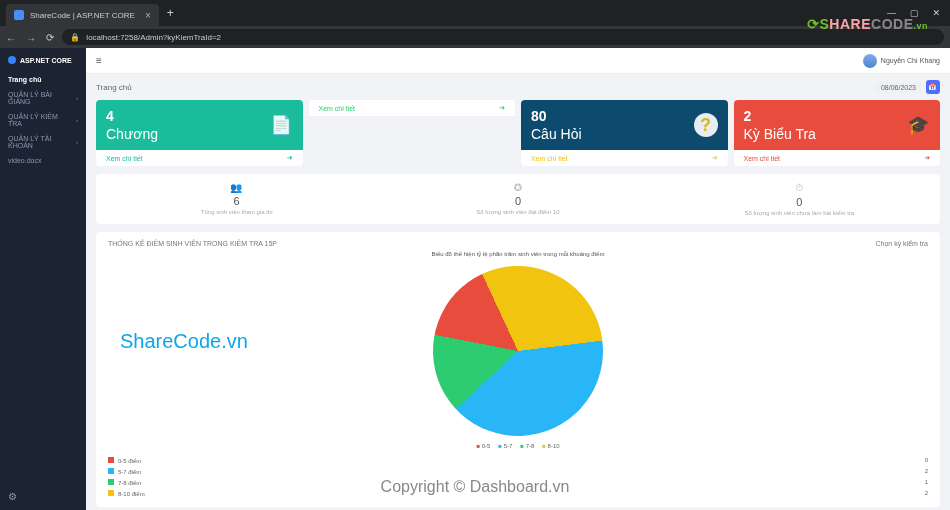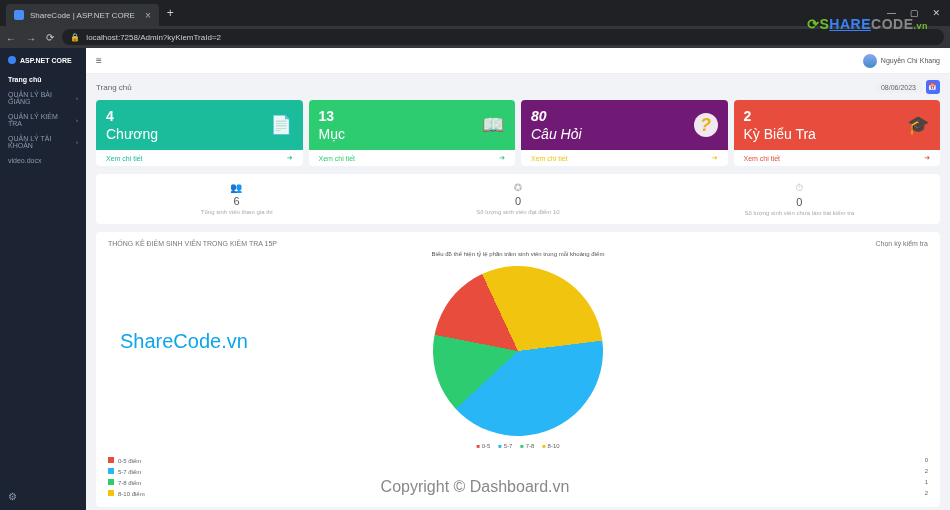--- a/index.html
+++ b/index.html
@@ -13,21 +13,21 @@
 .newtab { color:#ccc; font-size:12px; padding:0 8px; }
 .win-controls { margin-left:auto; display:flex; gap:14px; padding-right:10px; color:#ccc; font-size:9px; }
 .addr-bar { background:#35363a; height:22px; display:flex; align-items:center; padding:0 6px; gap:8px; }
 .nav-arrows { display:flex; gap:10px; color:#ccc; font-size:10px; }
 .url-box { flex:1; background:#202124; border-radius:10px; height:16px; display:flex; align-items:center; padding:0 8px; font-size:8px; color:#ccc; gap:6px; }
 .lock-ico { font-size:8px; }
 
 
 .sharecode-logo { position:absolute; top:16px; right:22px; font-size:14px; font-weight:bold; letter-spacing:0.5px; z-index:50; }
 .sharecode-logo .g { color:#6fbf2b; }
-.sharecode-logo .o { color:#3b82f6;text-decoration:underline; }
+.sharecode-logo .o { color:#fca5a5; }
 .sharecode-logo .rest { color:#888; }
 
 
 .app { display:flex; height:462px; background:#f4f6f9; }
 
 
 .sidebar { width:86px; background:#1c2434; color:#8a99af; display:flex; flex-direction:column; font-size:7px; }
 .brand { height:24px; display:flex; align-items:center; padding:0 8px; color:#fff; font-size:7px; font-weight:bold; gap:4px; }
 .brand .dot { width:8px; height:8px; border-radius:50%; background:#3b82f6; }
 .side-head { padding:4px 8px; color:#fff; font-size:7px; font-weight:600; }
@@ -49,21 +49,21 @@
 
 .cards { display:flex; gap:6px; padding:0 10px; }
 .card { flex:1; border-radius:4px; overflow:hidden; }
 .card-top { padding:8px 10px; color:#fff; display:flex; justify-content:space-between; align-items:center; }
 .card-top .num { font-size:14px; font-weight:bold; }
 .card-top .lbl { font-size:14px; margin-top:2px; }
 .card-ico { font-size:18px; opacity:.9; }
 .card-bottom { background:#fff; padding:4px 10px; font-size:7px; display:flex; justify-content:space-between; align-items:center; }
 .c0 .card-top { background:#1abc9c; } .c0 .card-bottom { color:#1abc9c; }
 .c1 .card-top { background:#2ecc71; } .c1 .card-bottom { color:#2ecc71; }
-.c2 .card-top { background:#701a75;font-style:italic; } .c2 .card-bottom { color:#f1c40f; }
+.c2 .card-top { background:#0c4a6e; } .c2 .card-bottom { color:#f1c40f; }
 .c3 .card-top { background:#e74c3c; } .c3 .card-bottom { color:#e74c3c; }
 
 
 .midstats { background:#fff; margin:8px 10px 0; border-radius:4px; display:flex; padding:8px 0; }
 .mstat { flex:1; text-align:center; }
 .mstat .ico { font-size:10px; color:#bbb; }
 .mstat .val { font-size:11px; color:#555; margin-top:2px; }
 .mstat .lbl { font-size:6px; color:#aaa; margin-top:2px; }
 
 
@@ -167,27 +167,20 @@
             <div class="lbl">Chương</div>
           </div>
           <div class="card-ico">📄</div>
         </div>
         <div class="card-bottom">
           <span>Xem chi tiết</span>
           <span>➜</span>
         </div>
       </div>
       <div class="card c1">
-        <div class="card-top">
-          <div>
-            <div class="num">13</div>
-            <div class="lbl">Mục</div>
-          </div>
-          <div class="card-ico">📖</div>
-        </div>
         <div class="card-bottom">
           <span>Xem chi tiết</span>
           <span>➜</span>
         </div>
       </div>
       <div class="card c2">
         <div class="card-top">
           <div>
             <div class="num">80</div>
             <div class="lbl">Câu Hỏi</div>

